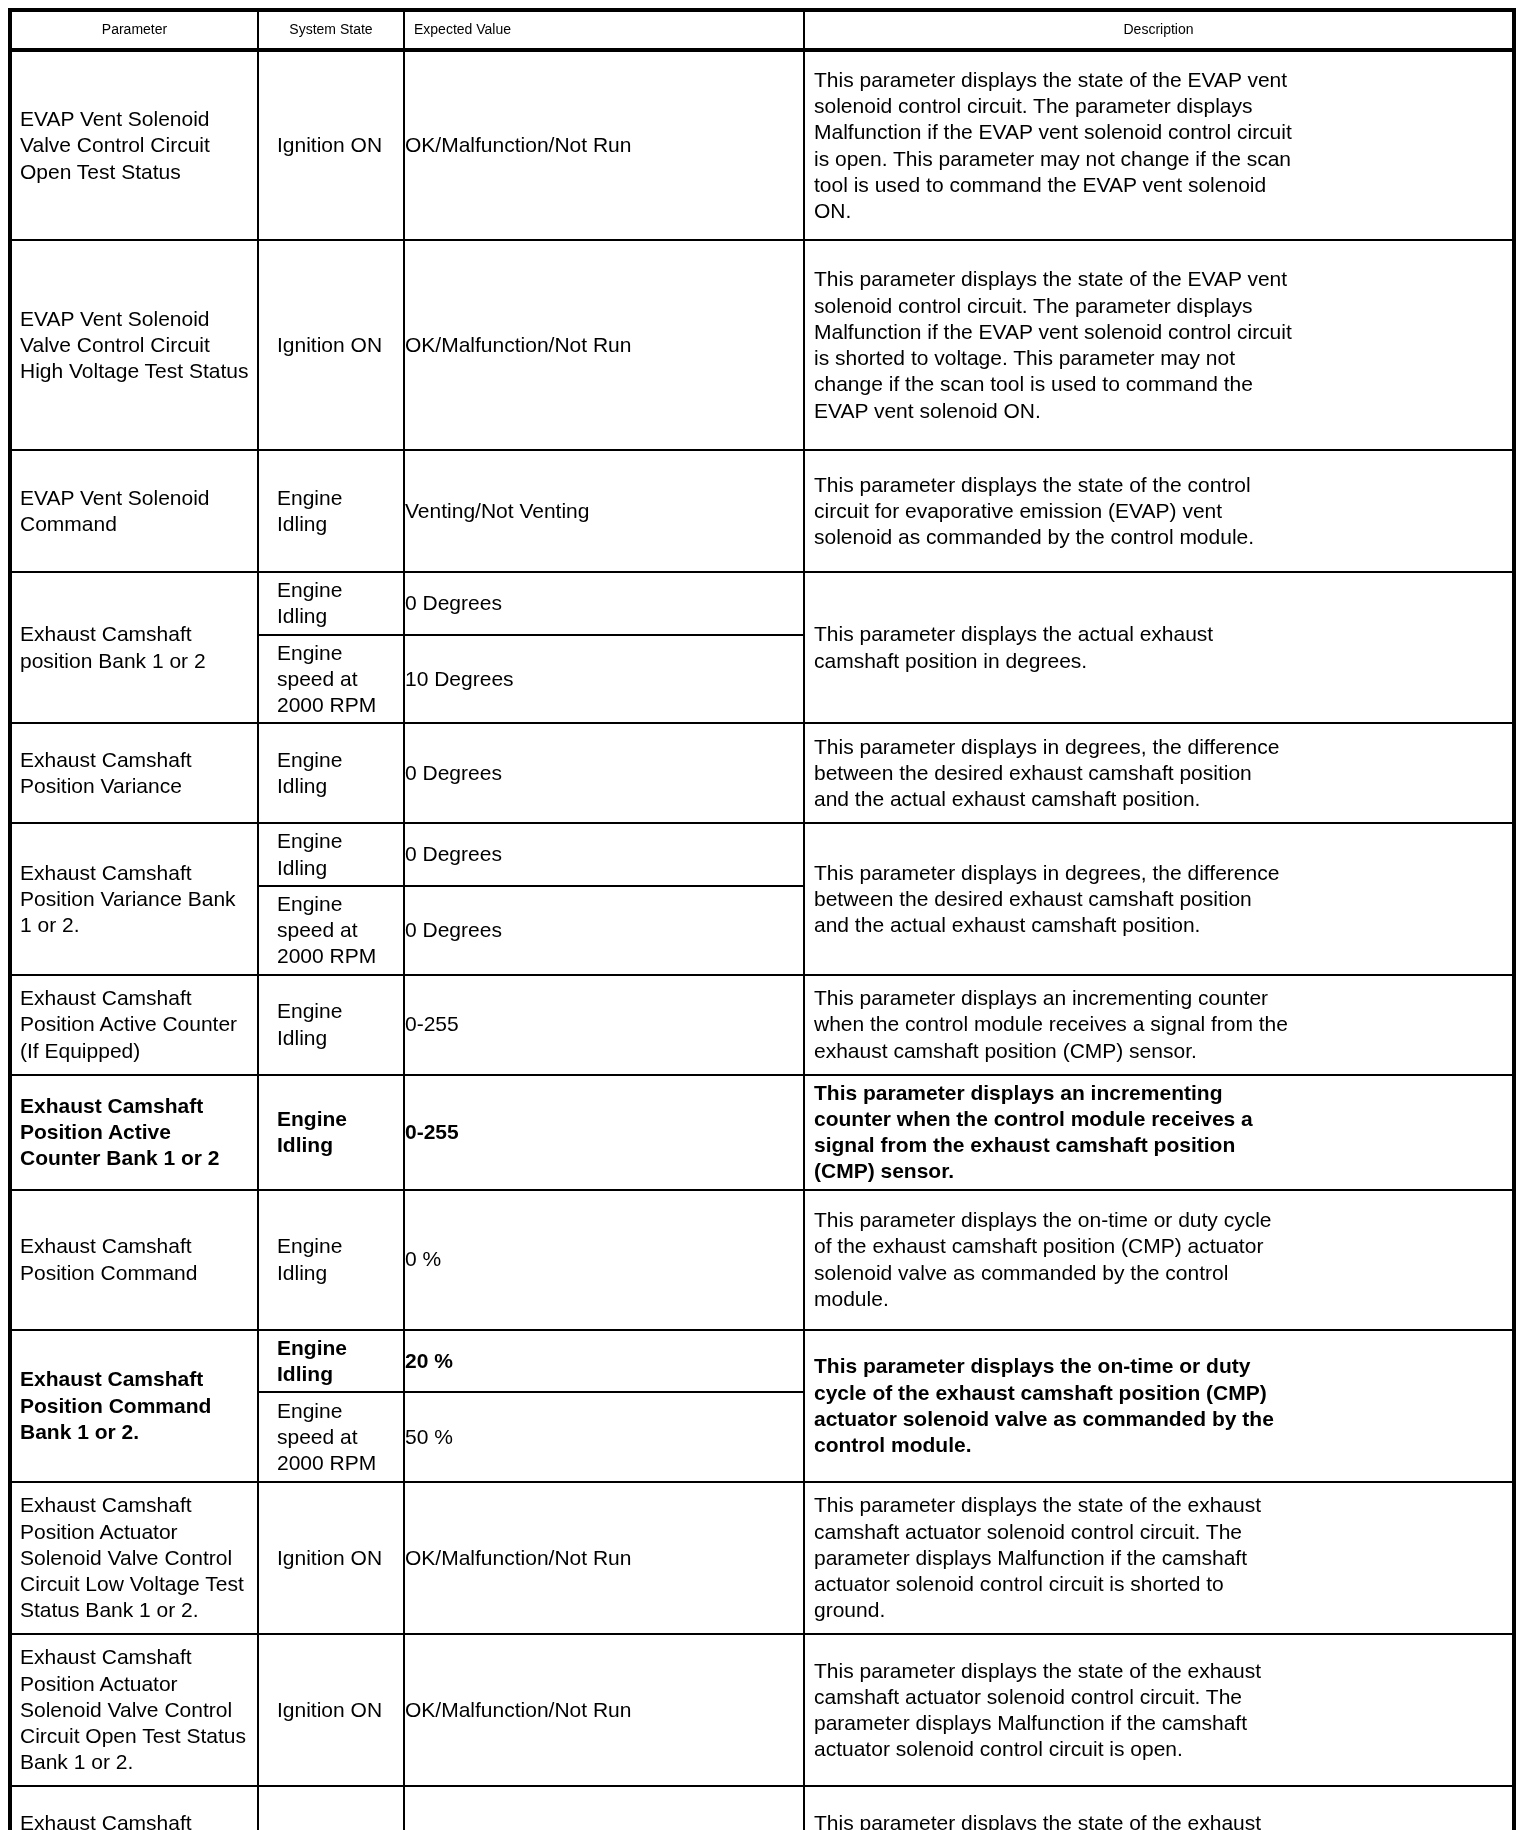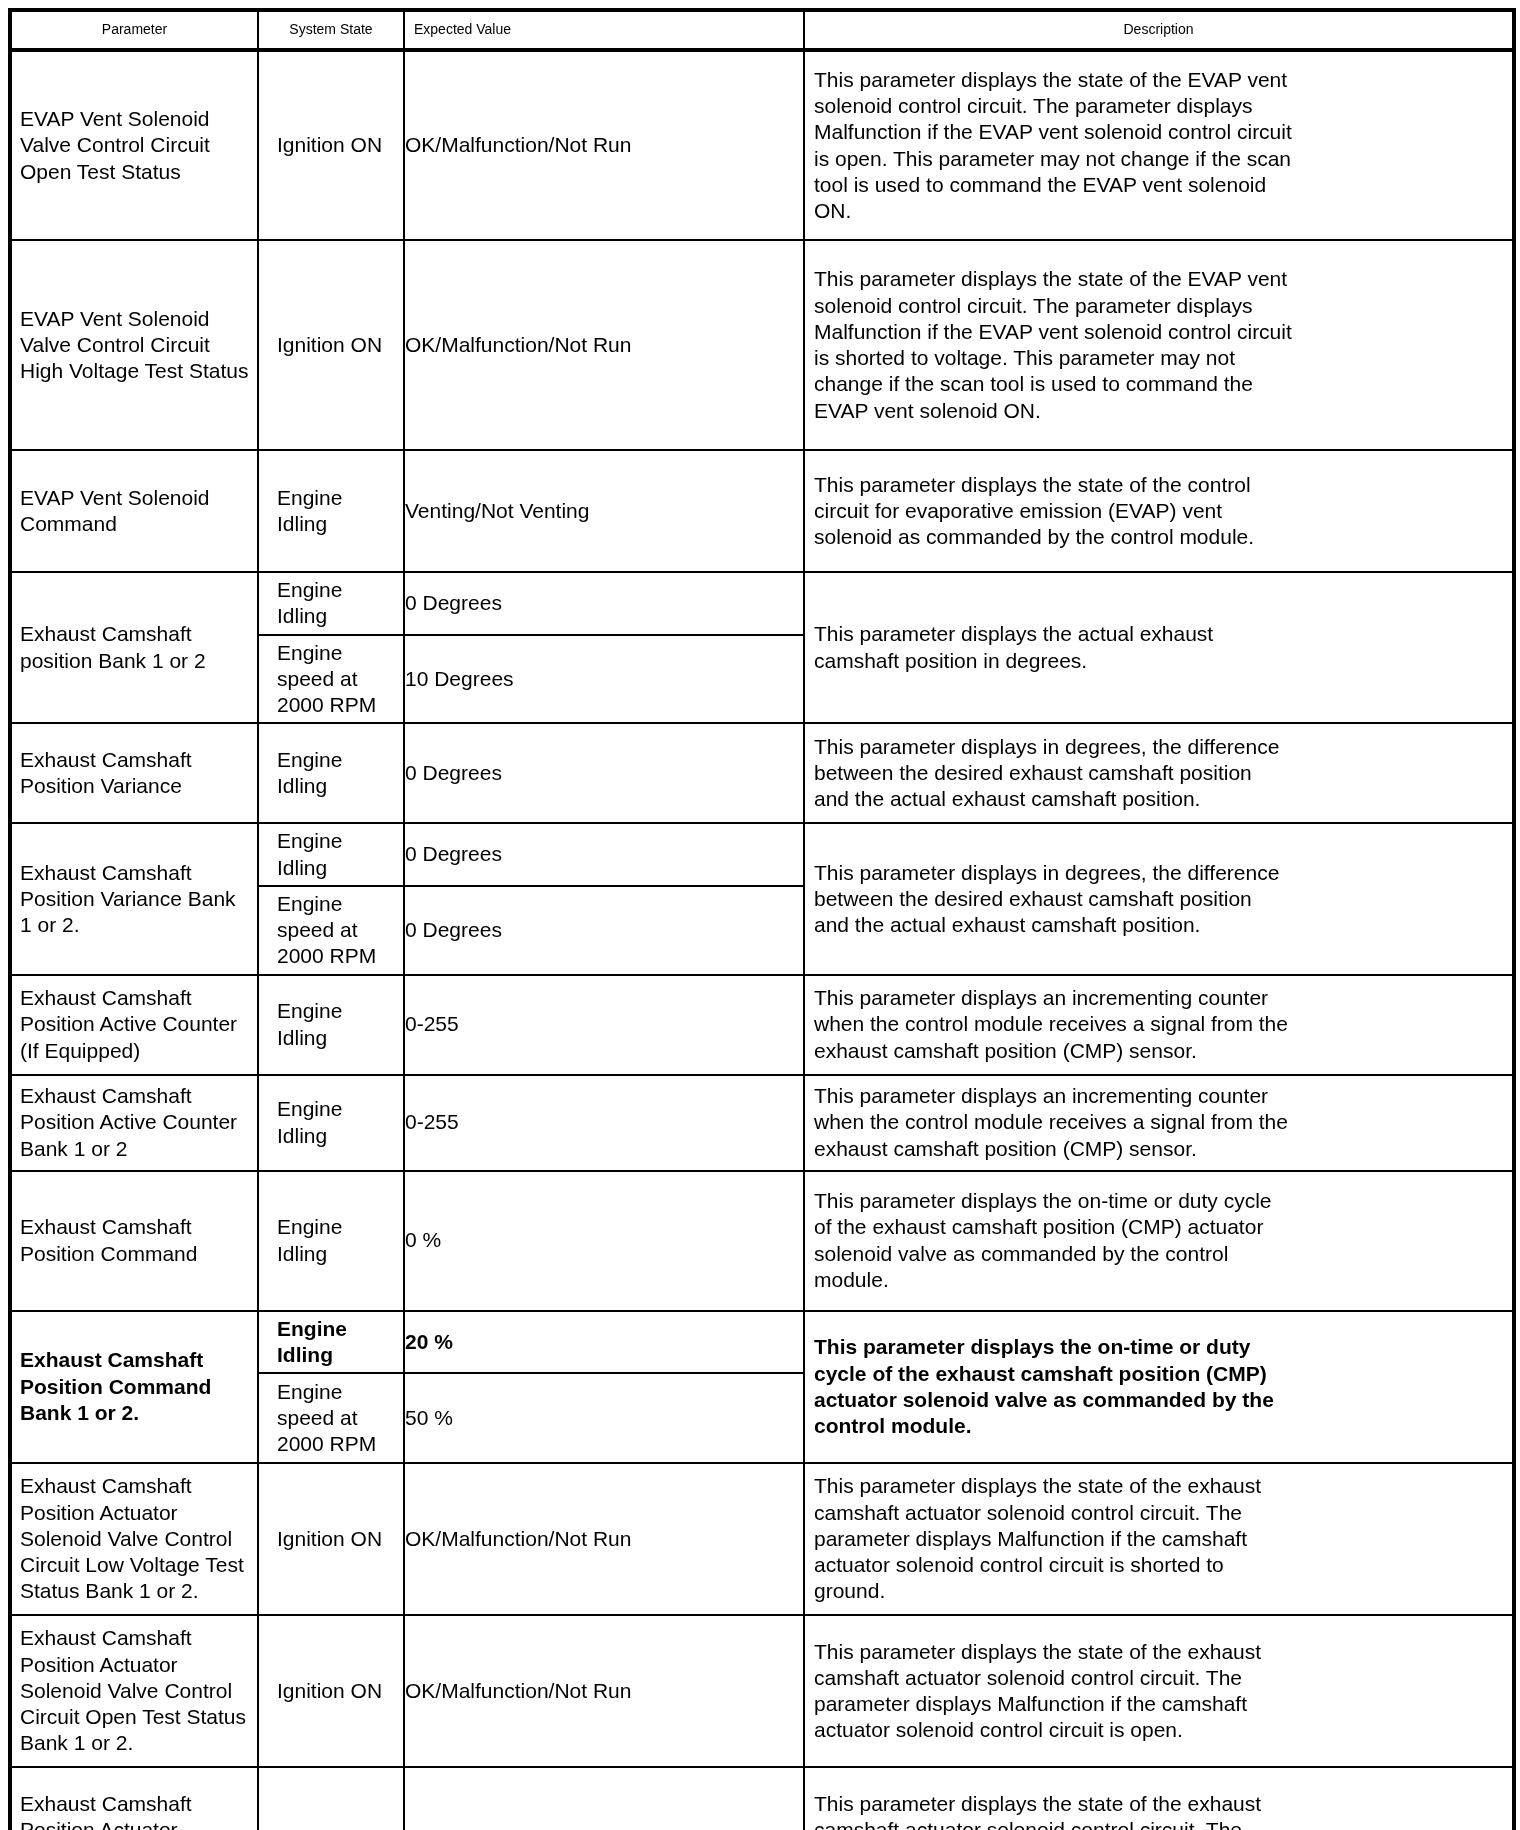--- a/index.html
+++ b/index.html
@@ -130,21 +130,21 @@
           <td class="cell-value">0 Degrees</td>
         </tr>
         <tr style="height: 100px;">
           <td class="cell-parameter" rowspan="1">Exhaust Camshaft Position Active Counter (If Equipped)</td>
           <td class="cell-state">Engine Idling</td>
           <td class="cell-value">0-255</td>
           <td class="cell-desc" rowspan="1">
             <div class="desc-text">This parameter displays an incrementing counter when the control module receives a signal from the exhaust camshaft position (CMP) sensor.</div>
           </td>
         </tr>
-        <tr style="height: 96px;">
+        <tr style="height: 96px; font-weight: bold;">
           <td class="cell-parameter" rowspan="1">Exhaust Camshaft Position Active Counter Bank 1 or 2</td>
           <td class="cell-state">Engine Idling</td>
           <td class="cell-value">0-255</td>
           <td class="cell-desc" rowspan="1">
             <div class="desc-text">This parameter displays an incrementing counter when the control module receives a signal from the exhaust camshaft position (CMP) sensor.</div>
           </td>
         </tr>
         <tr style="height: 140px;">
           <td class="cell-parameter" rowspan="1">Exhaust Camshaft Position Command</td>
           <td class="cell-state">Engine Idling</td>

